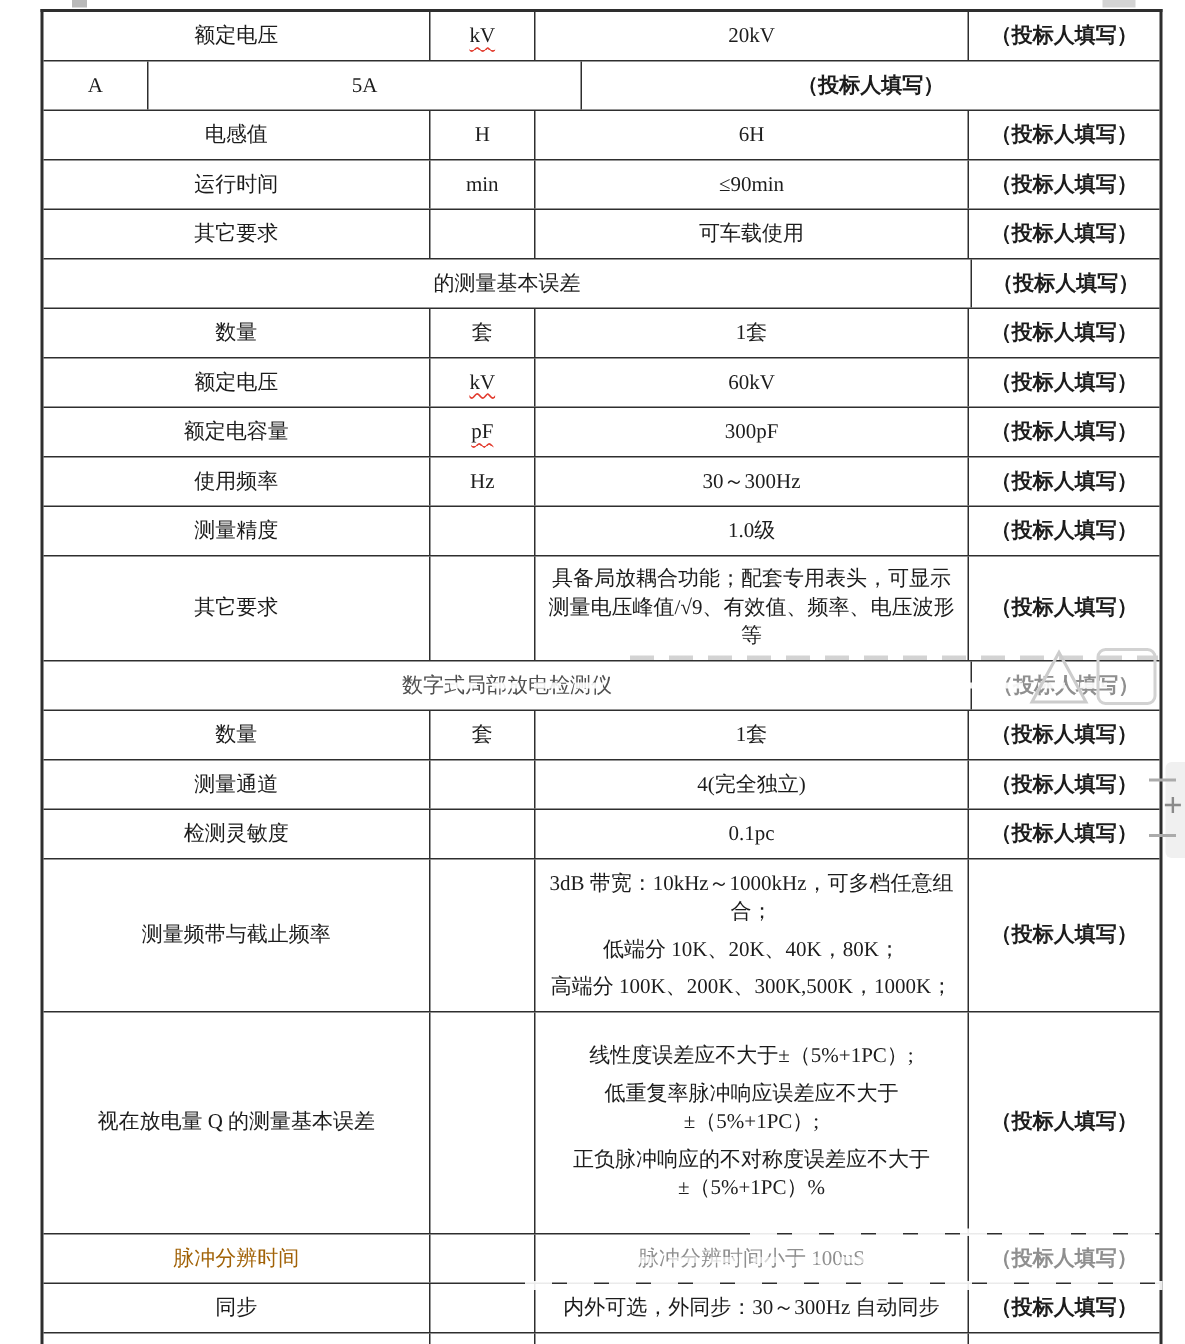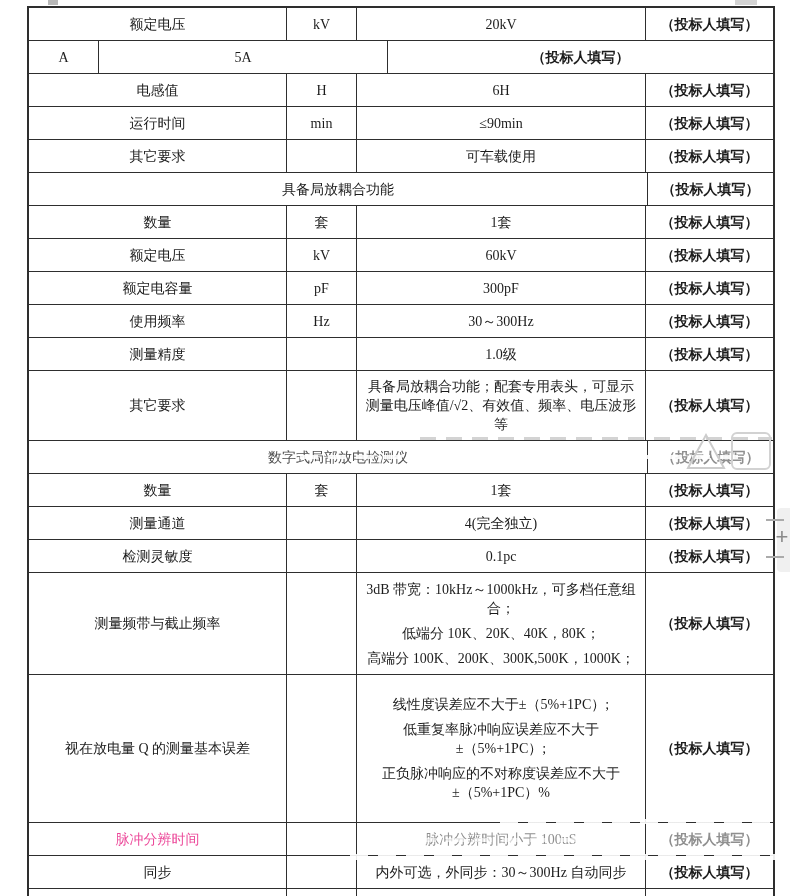--- a/index.html
+++ b/index.html
@@ -26,25 +26,25 @@
   .c3{width:289px;border-right:1px solid #2e2e2e;}
   .c4{flex:1;font-weight:bold;}
   .span-cell{width:619px;border-right:1px solid #2e2e2e;}
   .row.tall70 .cell{min-height:69px;}
   .row.tall102 .cell{min-height:101px;}
   .row.tall148 .cell{min-height:147px;}
   .row.partial{border-bottom:none;}
   .row.partial .cell{min-height:9px;padding:0 8px;}
   .value-line{margin:3px 0;}
   .sq{
-    text-decoration-style:wavy;
+    text-decoration:underline;text-decoration-style:wavy;
     text-decoration-color:#e23b2e;text-decoration-thickness:1px;text-underline-offset:3px;
   }
   
-  .fade-name{color:#ec4899;}
+  .fade-name{color:#a16207;}
   .fade-value{color:#8f8f8f;}
   .fade-title{color:#4f4f4f;}
   
   .wm-dash{position:absolute;pointer-events:none;}
   .wm-dash.gray{background:repeating-linear-gradient(90deg,rgba(175,175,175,.55) 0 16px,rgba(255,255,255,0) 16px 26px);}
   .wm-dash.white{background:repeating-linear-gradient(90deg,rgba(255,255,255,.9) 0 18px,rgba(255,255,255,0) 18px 28px);}
   .wm-logo{position:absolute;pointer-events:none;}
   
   .edge-mark{position:absolute;top:0;pointer-events:none;}
   
@@ -127,21 +127,21 @@
       <div class="cell c2"></div>
       <div class="cell c3">
         <span>可车载使用</span>
       </div>
       <div class="cell c4">
         <span>（投标人填写）</span>
       </div>
     </div>
     <div class="row">
       <div class="cell span-cell">
-        <span>具备局放耦合功能</span>
+        <span>的测量基本误差</span>
       </div>
       <div class="cell c4">
         <span>（投标人填写）</span>
       </div>
     </div>
     <div class="row">
       <div class="cell c1">
         <span>数量</span>
       </div>
       <div class="cell c2">
@@ -207,21 +207,21 @@
       <div class="cell c4">
         <span>（投标人填写）</span>
       </div>
     </div>
     <div class="row tall70">
       <div class="cell c1">
         <span>其它要求</span>
       </div>
       <div class="cell c2"></div>
       <div class="cell c3">
-        <span>具备局放耦合功能；配套专用表头，可显示测量电压峰值/√2、有效值、频率、电压波形等</span>
+        <span>具备局放耦合功能；配套专用表头，可显示测量电压峰值/√9、有效值、频率、电压波形等</span>
       </div>
       <div class="cell c4">
         <span>（投标人填写）</span>
       </div>
     </div>
     <div class="row">
       <div class="cell span-cell">
         <span class="fade-title">数字式局部放电检测仪</span>
       </div>
       <div class="cell c4">

